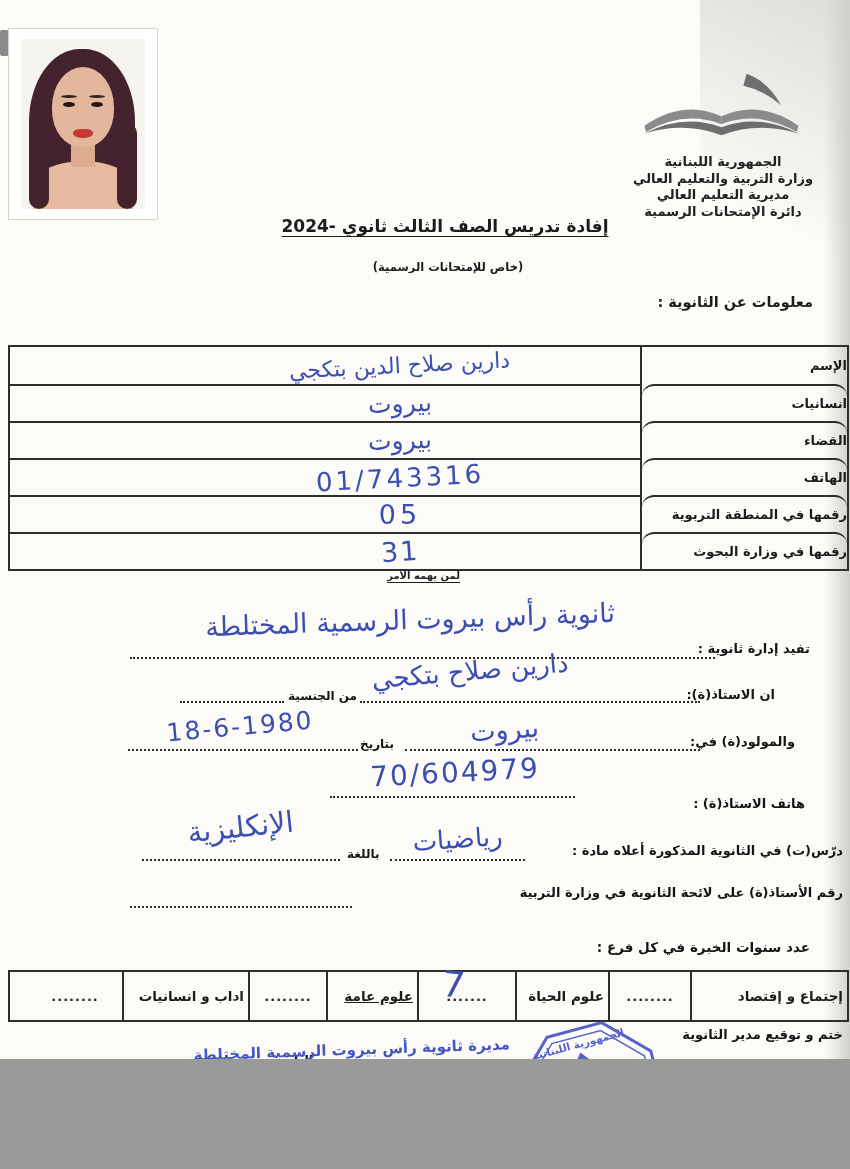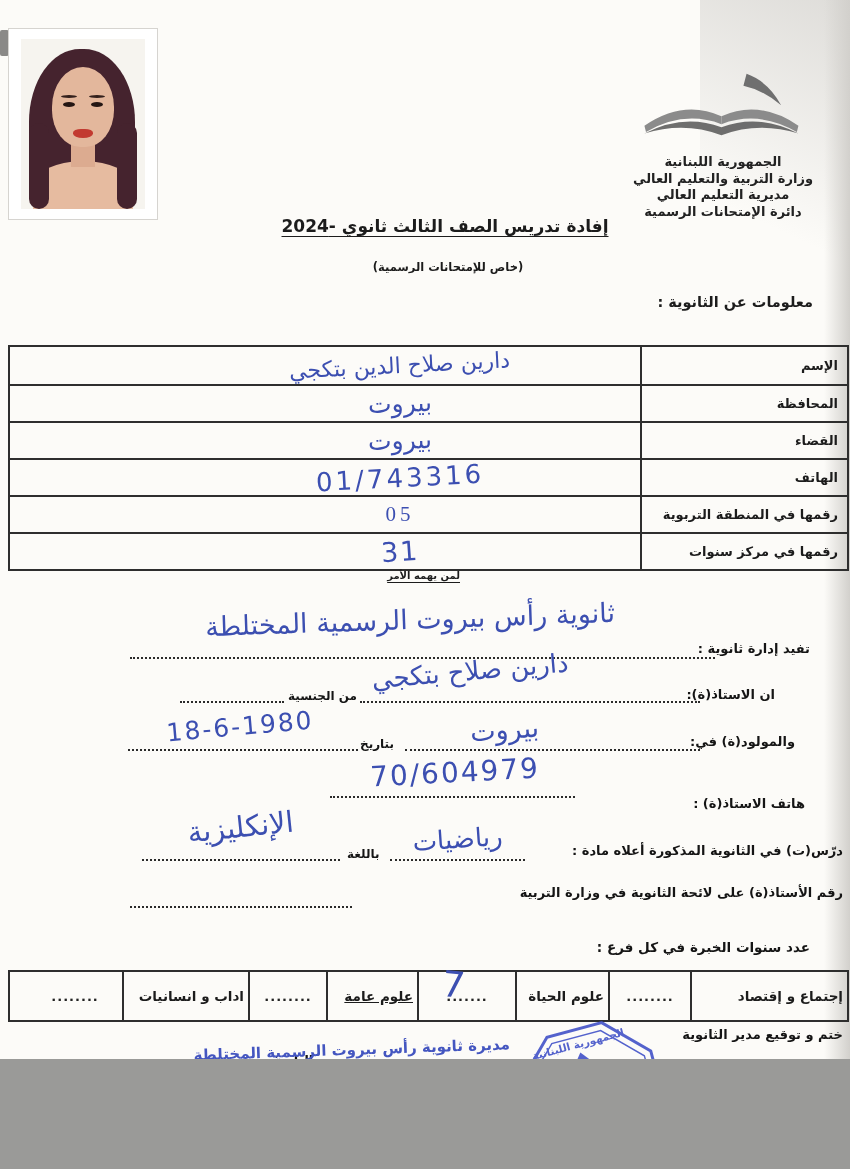--- a/index.html
+++ b/index.html
@@ -24,21 +24,21 @@
   .ministry{position:absolute;left:600px;top:66px;width:246px;text-align:center;}
   .ministry-line{font-size:13px;font-weight:bold;line-height:16.5px;color:#222;}
   
   .doc-title{position:absolute;left:0;top:216px;width:890px;text-align:center;font-size:17px;
              font-weight:bold;text-decoration:underline;text-underline-offset:4px;}
   .doc-subtitle{position:absolute;left:0;top:260px;width:896px;text-align:center;font-size:11.5px;font-weight:bold;}
   .sec1-heading{position:absolute;right:37px;top:294px;font-size:14.5px;font-weight:bold;}
   
   .info-table{position:absolute;left:8px;top:345px;width:837px;height:222px;border:2px solid #2e2e2e;
               display:grid;grid-template-columns:205px 1fr;grid-template-rows:repeat(6,1fr);direction:rtl;background:transparent;}
-  .info-label{border-left:0;display:flex;align-items:center;padding-right:9px;font-weight:bold;font-size:13px;}
+  .info-label{border-left:0;display:flex;align-items:center;font-weight:bold;font-size:13px;border-radius:12px;}
   .info-value{border-right:2px solid #2e2e2e;display:flex;align-items:center;justify-content:center;
               padding-left:150px;}
   .info-row-border{border-top:2px solid #2e2e2e;}
   .sec2-heading{position:absolute;right:390px;top:570px;font-size:10px;font-weight:bold;
                 text-decoration:underline;text-underline-offset:3px;}
   
   .exp-table{position:absolute;left:8px;top:970px;width:837px;height:48px;border:2px solid #2e2e2e;
              display:flex;direction:rtl;}
   .exp-cell{display:flex;align-items:center;box-sizing:border-box;}
   .exp-cell+.exp-cell{border-right:2px solid #2e2e2e;}
@@ -87,37 +87,37 @@
 
   <div class="doc-title">إفادة تدريس الصف الثالث ثانوي -2024</div>
   <div class="doc-subtitle">(خاص للإمتحانات الرسمية)</div>
   <div class="sec1-heading">معلومات عن الثانوية :</div>
 
   <div class="info-table">
     <div class="info-label">الإسم</div>
     <div class="info-value">
         <span class="hw" style="font-size:22px;transform:rotate(-3deg);">دارين صلاح الدين بتكجي</span>
       </div>
-    <div class="info-label info-row-border">المحافظة</div>
+    <div class="info-label info-row-border">انسانيات</div>
     <div class="info-value info-row-border">
         <span class="hw" style="font-size:25px;transform:rotate(-2deg);">بيروت</span>
       </div>
     <div class="info-label info-row-border">القضاء</div>
     <div class="info-value info-row-border">
         <span class="hw" style="font-size:25px;transform:rotate(-2deg);">بيروت</span>
       </div>
     <div class="info-label info-row-border">الهاتف</div>
     <div class="info-value info-row-border">
         <span class="hw" dir="ltr" style="font-size:26px;transform:rotate(-3deg);letter-spacing:3px;">01/743316</span>
       </div>
     <div class="info-label info-row-border">رقمها في المنطقة التربوية</div>
     <div class="info-value info-row-border">
-        <span class="hw" dir="ltr" style="font-size:21px;letter-spacing:4px;font-family:Liberation Serif, serif;">05</span>
-      </div>
-    <div class="info-label info-row-border">رقمها في مركز سنوات</div>
+        <span class="hw" dir="ltr" style="font-size:27px;letter-spacing:4px;">05</span>
+      </div>
+    <div class="info-label info-row-border">رقمها في وزارة البحوث</div>
     <div class="info-value info-row-border">
         <span class="hw" dir="ltr" style="font-size:27px;letter-spacing:2px;transform:rotate(-4deg);">31</span>
       </div>
   </div>
 
   <div class="sec2-heading">لمن يهمه الأمر</div>
 
   <div class="abs lbl" style="right:40px;top:641px;">تفيد إدارة ثانوية :</div>
   <div class="abs dotline" style="left:130px;top:655px;width:585px;"></div>
   <div class="abs hw" style="left:95px;top:604px;width:630px;text-align:center;font-size:27px;transform:rotate(-2deg);">ثانوية رأس بيروت الرسمية المختلطة</div>

